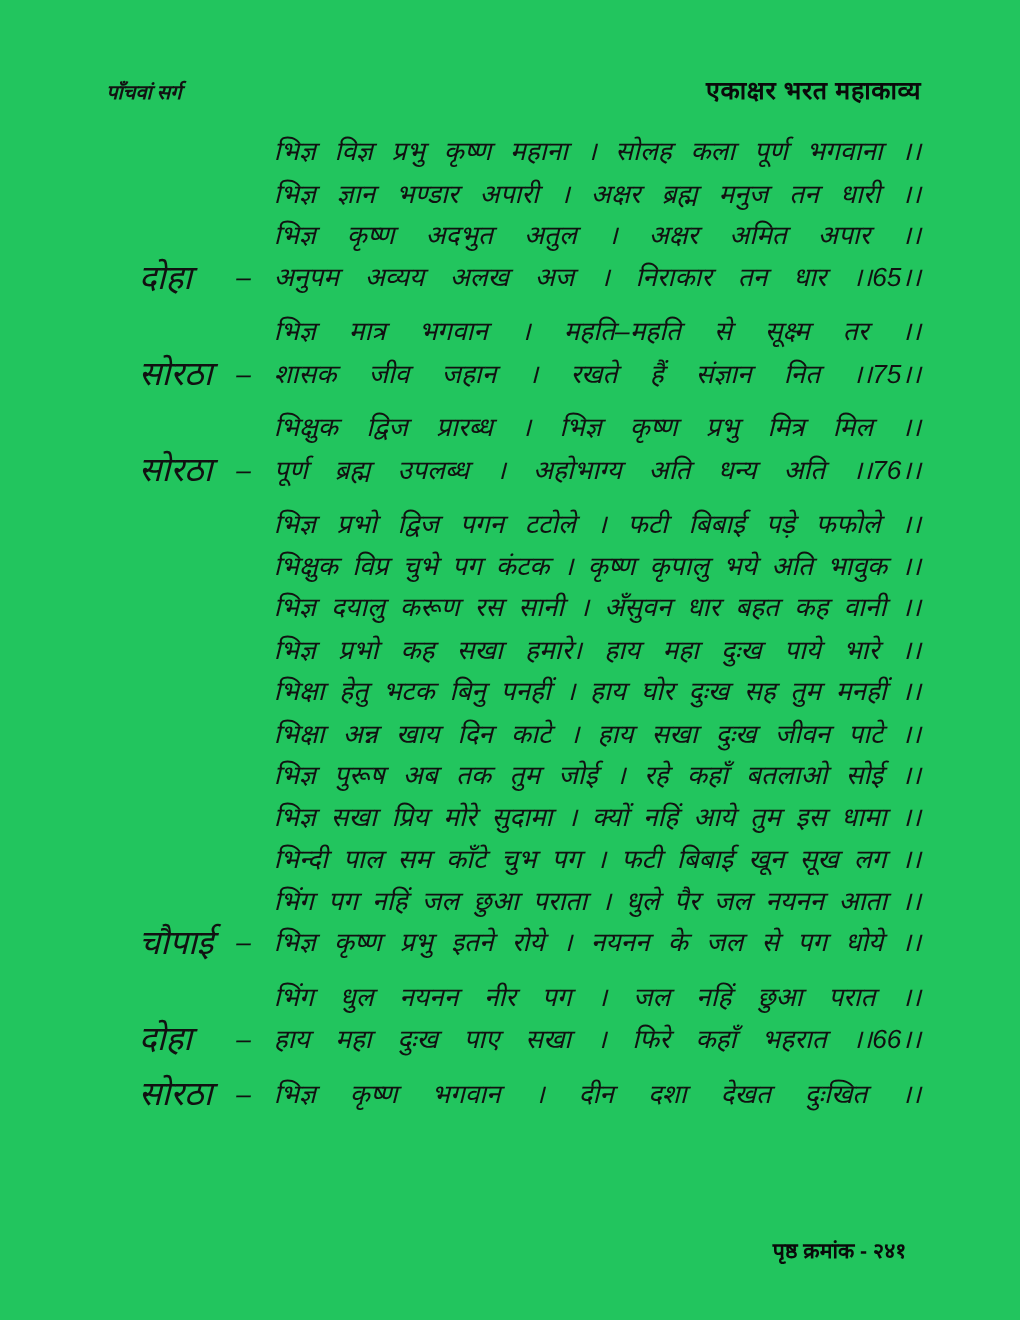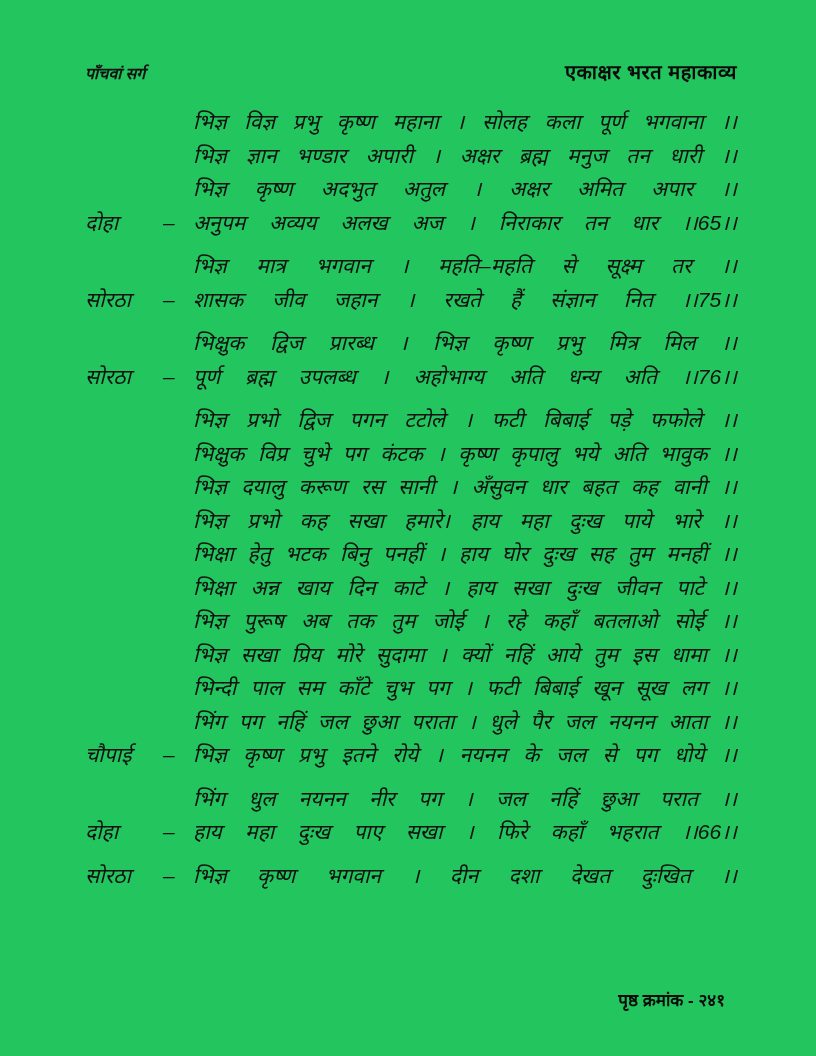--- a/index.html
+++ b/index.html
@@ -41,23 +41,24 @@
     display: flex;
     align-items: flex-end;
     margin-bottom: 10px;
     font-style: italic;
   }
   .stanza:first-child {
     margin-bottom: 0;
   }
   .stanza-label {
     flex: 0 0 78px;
-    font-size: 21px;
+    font-size: 27px;
     line-height: 33.5px;
     white-space: nowrap;
+    margin-left: 26px;
   }
   .stanza-dash {
     flex: 0 0 30px;
     font-size: 21px;
     line-height: 33.5px;
   }
   .stanza-lines {
     flex: 1 1 auto;
     min-width: 0;
   }

